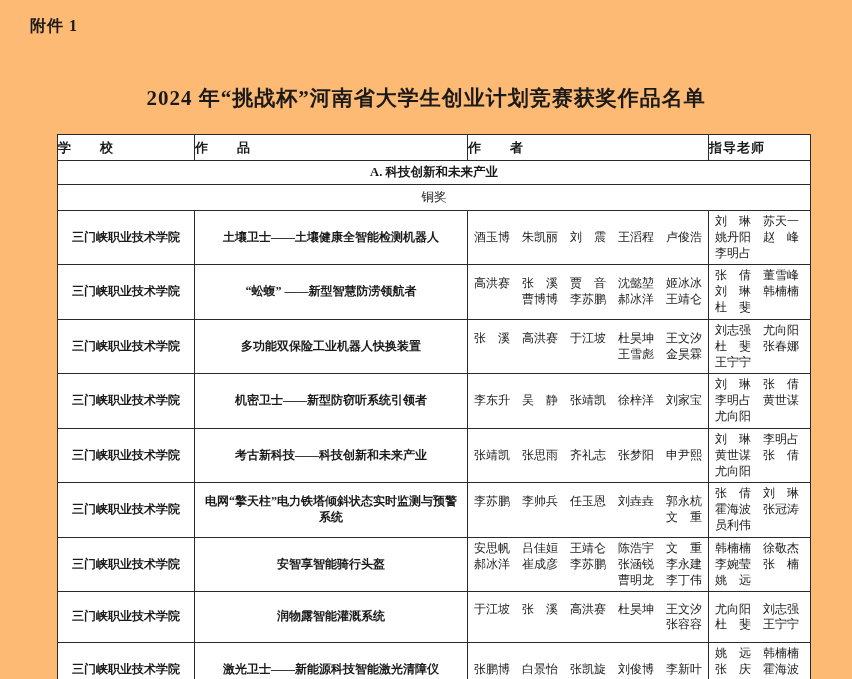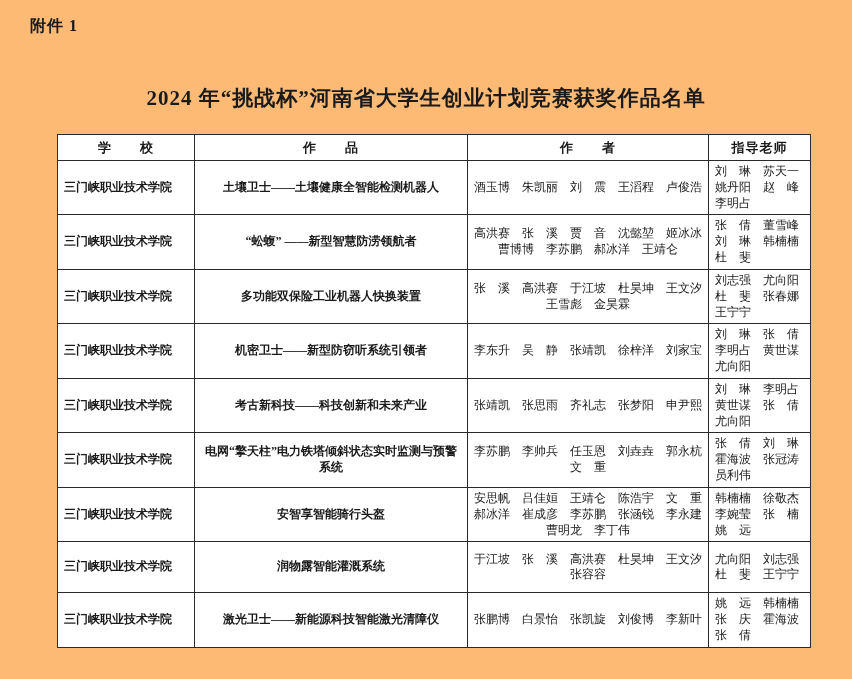--- a/index.html
+++ b/index.html
@@ -44,21 +44,21 @@
   }
   table.award-table td, table.award-table th {
     border: 1px solid #2a2a2a;
     vertical-align: middle;
     overflow: hidden;
   }
   tr.header-row th {
     height: 26px;
     font-size: 13px;
     font-weight: bold;
-    text-align: center;
+    text-align: left;
     letter-spacing: 1px;
   }
   tr.section-row td {
     height: 24px;
     font-size: 12.5px;
     font-weight: bold;
     text-align: center;
   }
   tr.award-row td {
     height: 26px;
@@ -67,32 +67,32 @@
     text-align: center;
   }
   tr.data-row { height: 51px; }
   tr.data-row td {
     padding: 3px 6px;
     font-size: 12px;
     line-height: 1.32;
     margin-left: 38px;
   }
   td.col-school {
-    text-align: left;
+    text-align: center;
     font-weight: bold;
     font-size: 12px;
   }
   td.col-work {
     text-align: center;
     font-weight: bold;
     font-size: 12.5px;
     line-height: 1.45;
   }
   td.col-authors {
-    text-align: center;
+    text-align: right;
     white-space: pre;
   }
   td.col-teachers {
     text-align: left;
     white-space: pre;
     padding-left: 5px;
     padding-right: 2px;
   }
 </style>
 </head>
@@ -112,20 +112,26 @@
     </colgroup>
     <thead>
       <tr class="header-row">
         <th>学　　校</th>
         <th>作　　品</th>
         <th>作　　者</th>
         <th>指导老师</th>
       </tr>
     </thead>
     <tbody>
+      <tr class="section-row">
+        <td colspan="4">A. 科技创新和未来产业</td>
+      </tr>
+      <tr class="award-row">
+        <td colspan="4">铜奖</td>
+      </tr>
 
     <tr class="data-row">
           <td class="col-school">三门峡职业技术学院</td>
           <td class="col-work">土壤卫士——土壤健康全智能检测机器人</td>
           <td class="col-authors">酒玉博　朱凯丽　刘　震　王滔程　卢俊浩</td>
           <td class="col-teachers">刘　琳　苏天一
 姚丹阳　赵　峰
 李明占</td>
         </tr>
         <tr class="data-row">

